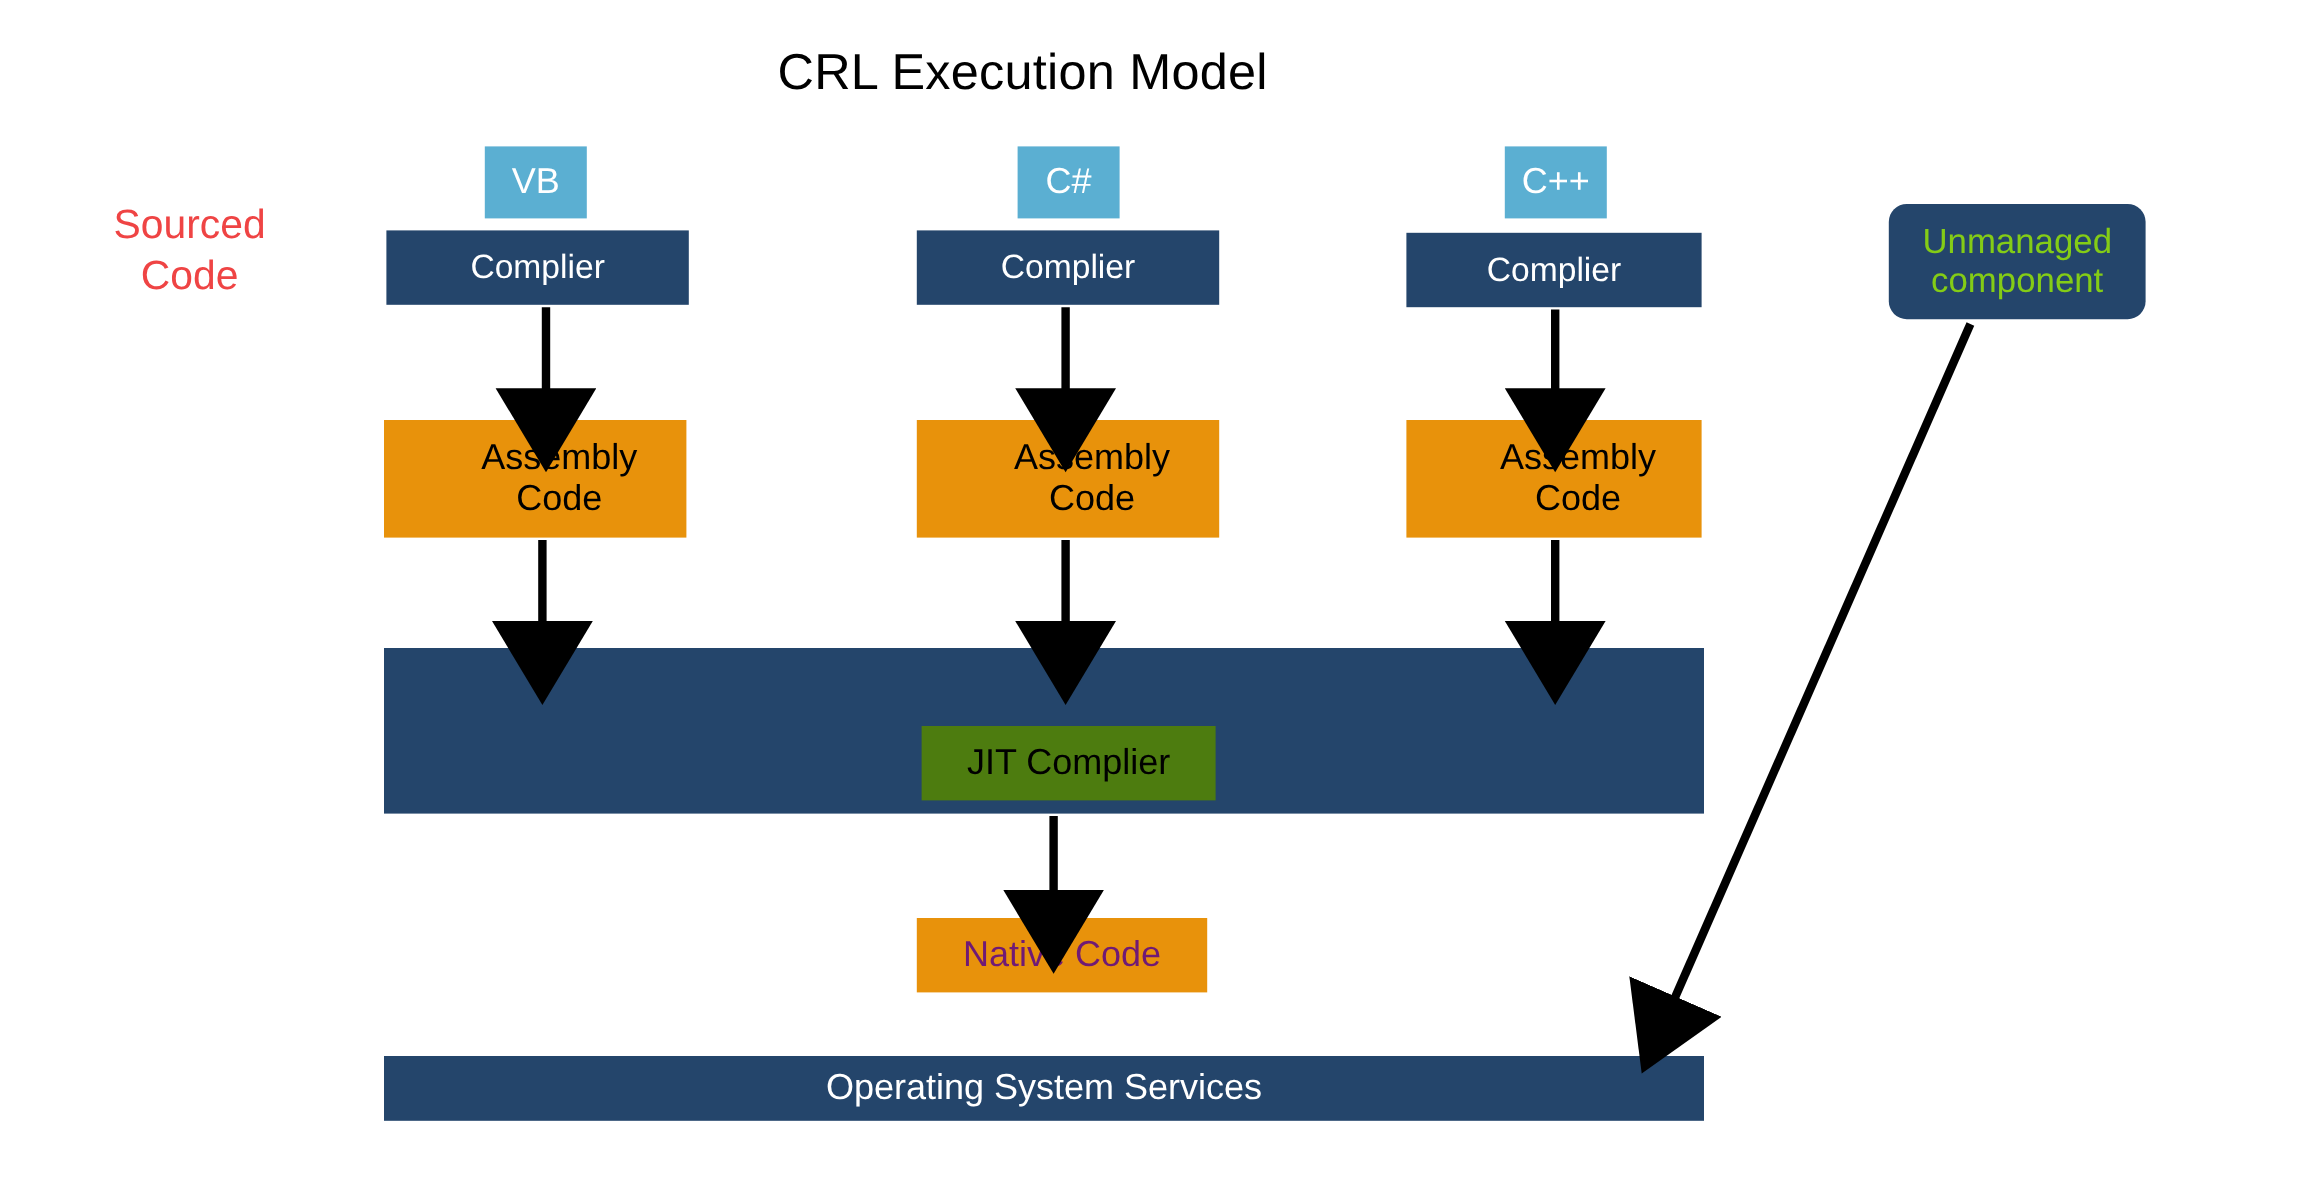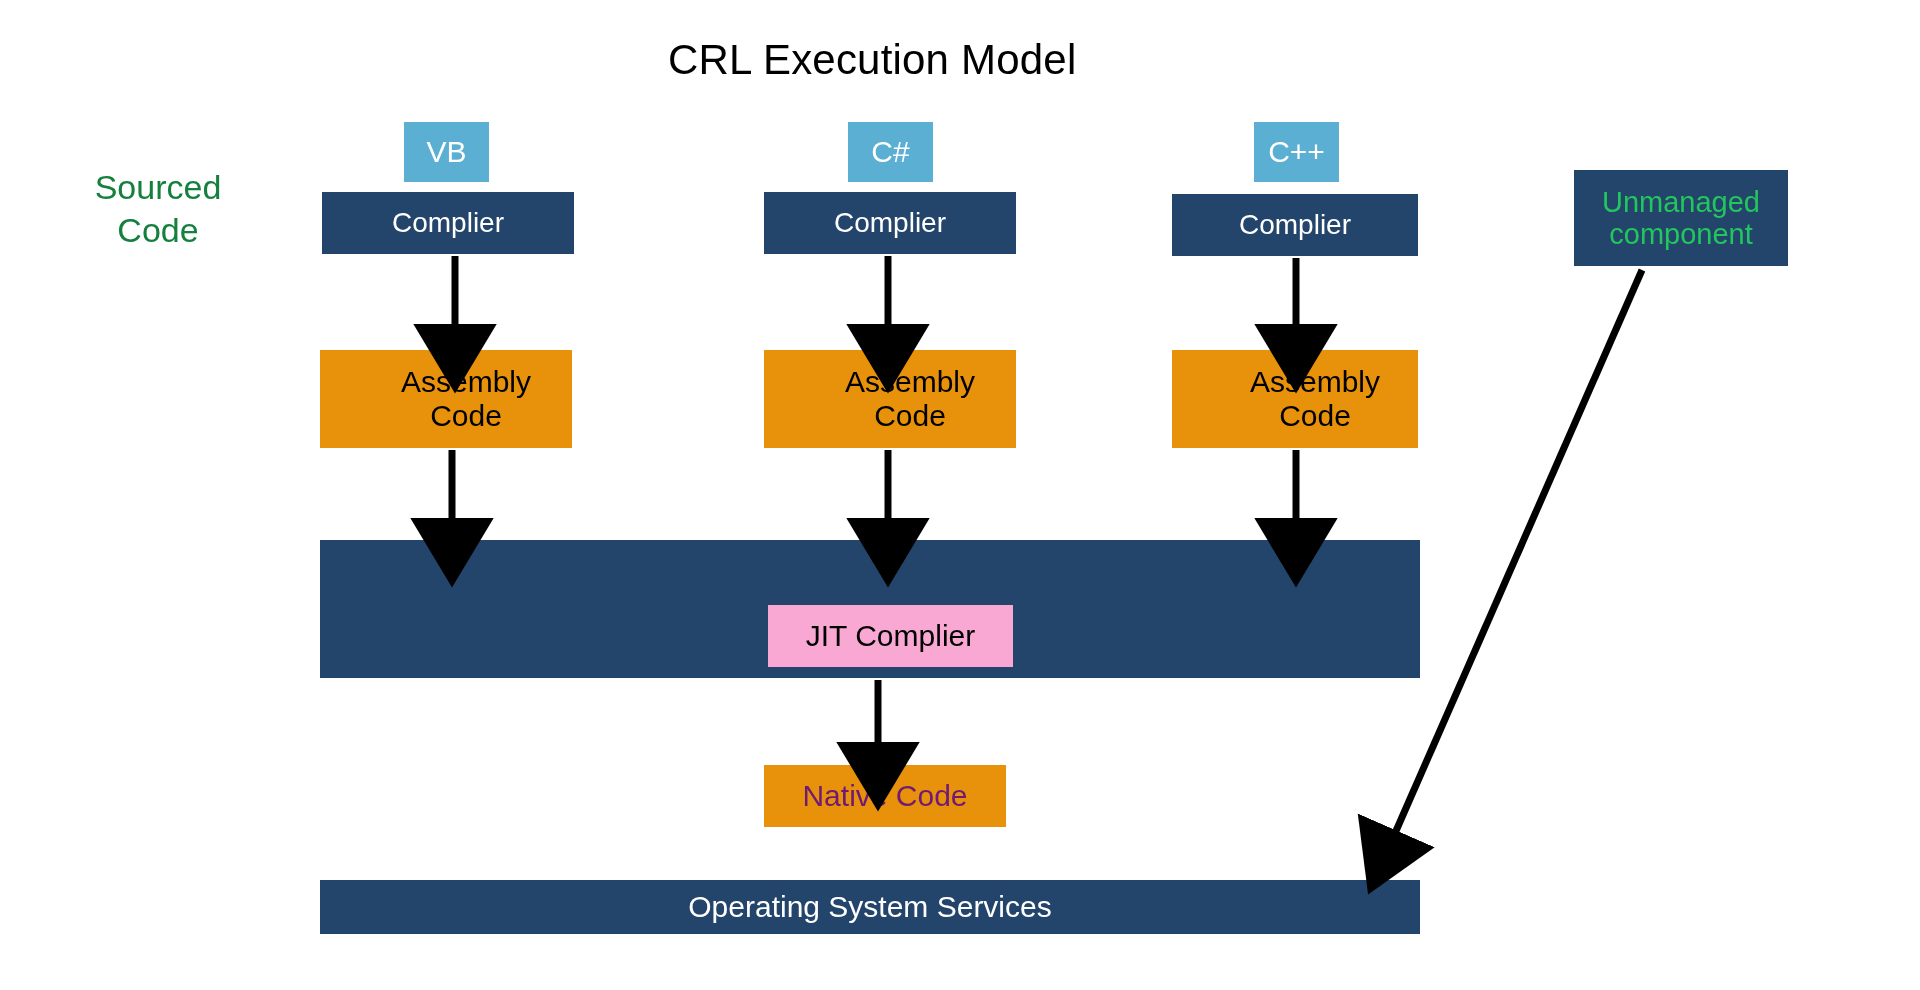--- a/index.html
+++ b/index.html
@@ -26,26 +26,25 @@
     text-align: center;
     line-height: 1.12;
     box-sizing: border-box;
   }
   .title {
     position: absolute;
     font-size: 42px;
     color: #000000;
     letter-spacing: 0.2px;
     white-space: nowrap;
-    margin-left: 20px;
   }
   .sourced-label {
     position: absolute;
     font-size: 34px;
-    color: #15803d;
+    color: #ef4444;
     text-align: center;
     line-height: 1.25;
   }
   .lang-box {
     background: #5BAFD2;
     color: #ffffff;
     font-size: 30px;
   }
   .compiler-box {
     background: #24456B;
@@ -55,39 +54,40 @@
   .assembly-box {
     background: #E8920B;
     color: #000000;
     font-size: 30px;
     padding-left: 40px;
   }
   .clr-band {
     background: #24456B;
   }
   .jit-box {
-    background: #f9a8d4;
+    background: #4d7c0f;
     color: #000000;
     font-size: 30px;
   }
   .native-box {
     background: #E8920B;
     color: #701a75;
     font-size: 30px;
   }
   .os-band {
     background: #24456B;
     color: #ffffff;
     font-size: 30px;
   }
   .unmanaged-box {
     background: #24456B;
-    color: #22c55e;
+    color: #84cc16;
     font-size: 29px;
     padding: 0 8px;
+    border-radius: 15px;
   }
   svg.arrows {
     position: absolute;
     left: 0;
     top: 0;
     width: 1920px;
     height: 990px;
     pointer-events: none;
   }
 </style>

